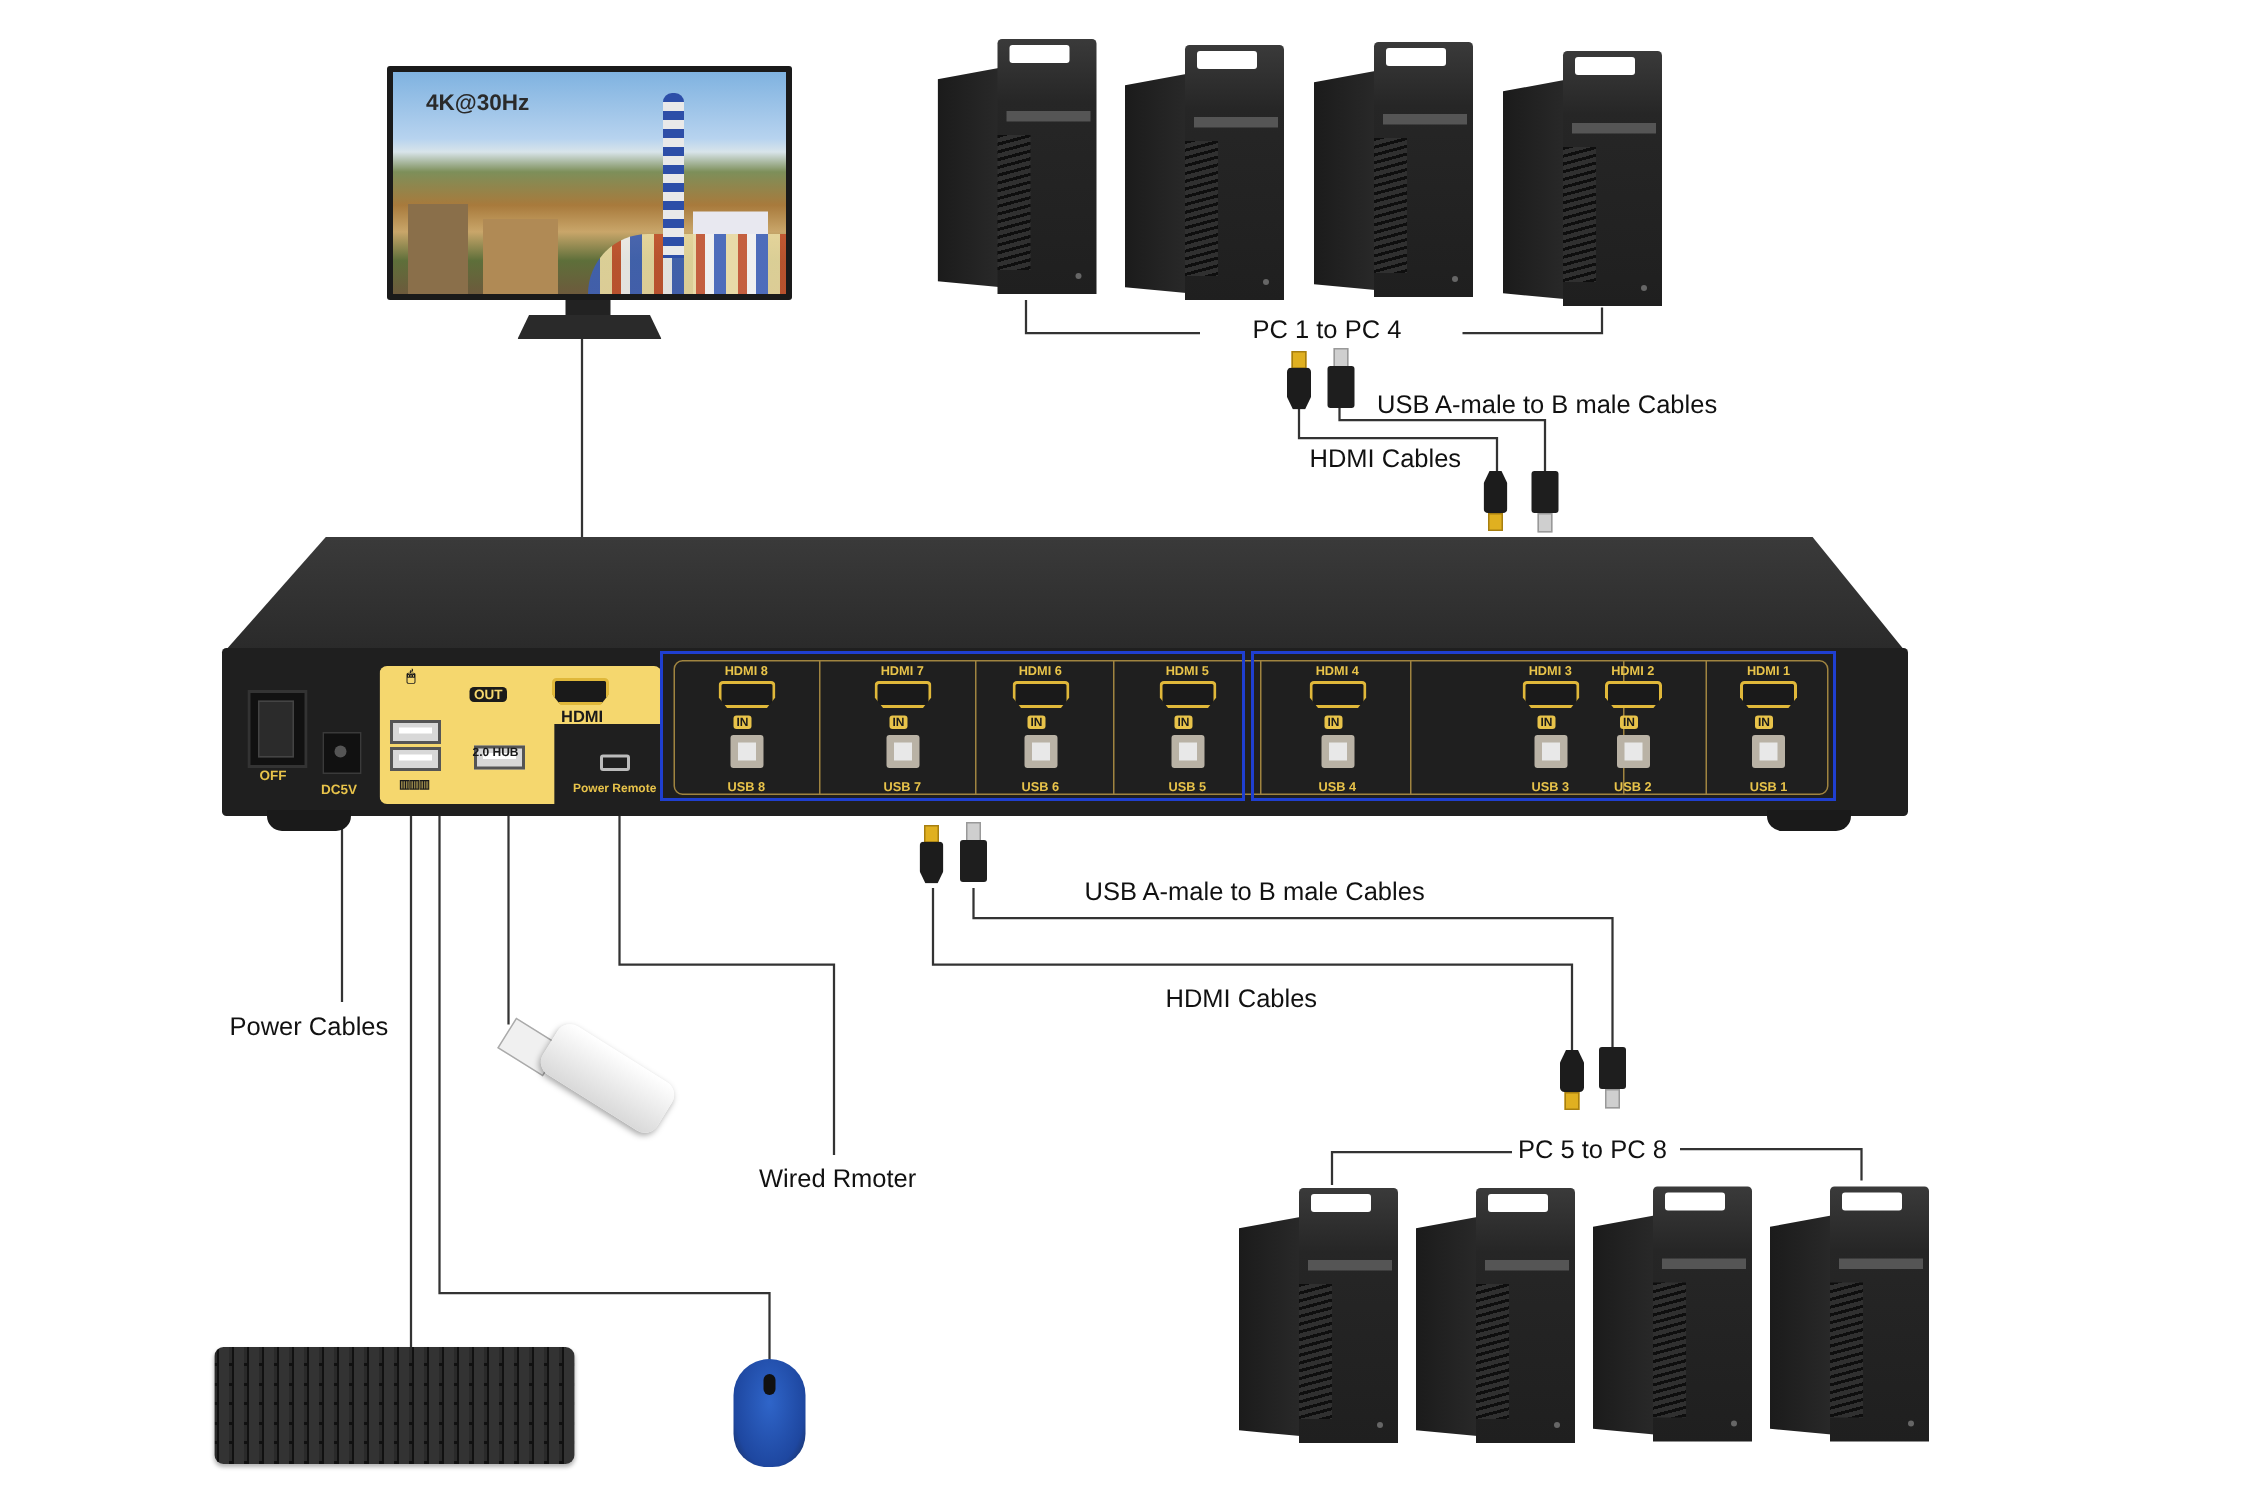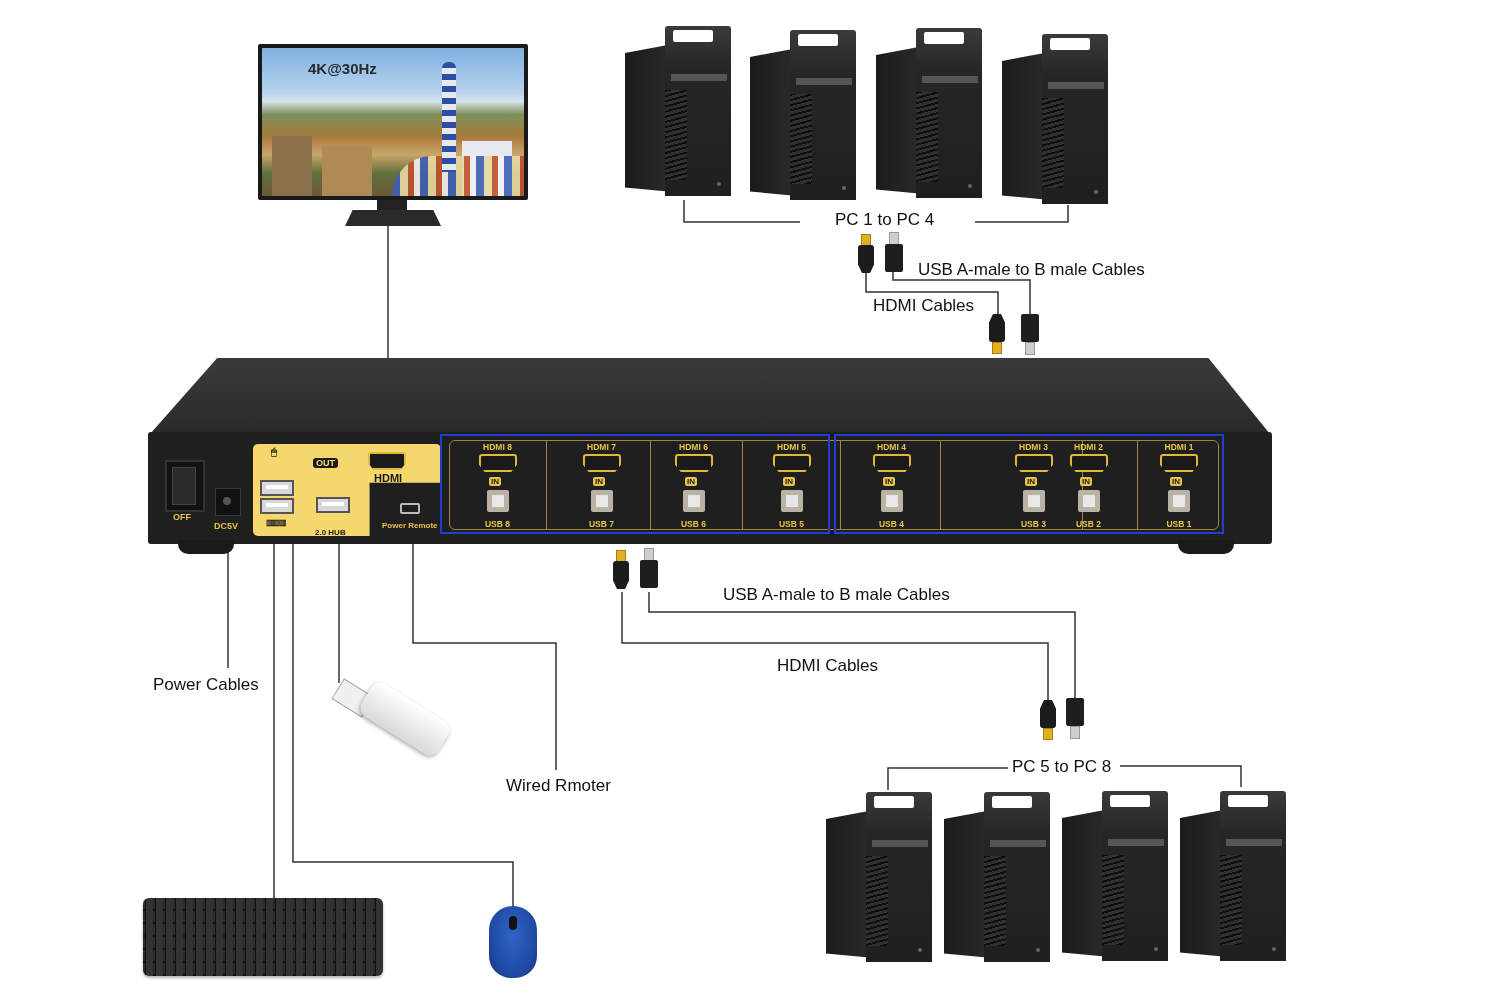--- a/index.html
+++ b/index.html
@@ -4,21 +4,21 @@
 <style>
   html, body { margin: 0; padding: 0; background: #ffffff; }
   body { width: 1500px; height: 1000px; position: relative; overflow: hidden; font-family: "Liberation Sans", sans-serif; }
   .label { position: absolute; font-family: "Liberation Sans", sans-serif; font-size: 17px; color: #111; white-space: nowrap; }
   svg { position: absolute; left: 0; top: 0; }
 
   
   .monitor { position: absolute; left: 258px; top: 44px; width: 270px; height: 156px; background: #1a1a1a; border-radius: 2px; }
   .screen { position: absolute; left: 4px; top: 4px; right: 4px; bottom: 4px; overflow: hidden;
     background: linear-gradient(180deg, #7fb2e0 0%, #b7d3ef 30%, #d8e4ea 36%, #7d8f5a 45%, #a87a3c 60%, #c9a66a 72%, #5e6f3a 85%, #6d5a3c 100%); }
-  .screen .res { position: absolute; left: 22px; top: 12px; font-size: 15px; color: #2a2a2a; font-weight: bold; margin-left: 24px; }
+  .screen .res { position: absolute; left: 22px; top: 12px; font-size: 15px; color: #2a2a2a; font-weight: bold; }
   .tower { position: absolute; left: 180px; top: 14px; width: 14px; height: 110px;
     background: repeating-linear-gradient(180deg, #2d4ea8 0 6px, #e9e9e9 6px 12px); border-radius: 6px 6px 0 0; }
   .bldg { position: absolute; bottom: 0; background: #8a6f4a; }
   .mosaic { position: absolute; left: 130px; right: 0; bottom: 0; height: 40px;
     background: repeating-linear-gradient(90deg, #3d5fb5 0 8px, #e8d9a0 8px 16px, #c0502c 16px 22px, #f0f0f0 22px 28px); border-radius: 40px 0 0 0; opacity: .9; }
   .stand-neck { position: absolute; left: 377px; top: 200px; width: 30px; height: 12px; background: #222; }
   .stand-base { position: absolute; left: 345px; top: 210px; width: 96px; height: 16px; background: #2a2a2a; clip-path: polygon(8% 0, 92% 0, 100% 100%, 0 100%); }
 
   
   .pc { position: absolute; width: 106px; height: 170px; }
@@ -191,21 +191,21 @@
 
 <div class="yellow-panel"></div>
 <span class="tiny-dark" style="left:271px;top:446px;font-size:10px;">🖱</span>
 <span class="out-badge">OUT</span>
 <div class="hdmi-port" style="left:368px;top:452px;"></div>
 <span class="tiny-dark" style="left:374px;top:472px;font-size:11px;">HDMI</span>
 <div class="usba" style="left:260px;top:480px;"></div>
 <div class="usba" style="left:260px;top:498px;"></div>
 <span class="tiny-dark" style="left:266px;top:518px;letter-spacing:-1px;">▥▥▥</span>
 <div class="usba" style="left:316px;top:497px;"></div>
-<span class="tiny-dark" style="left:315px;top:528px;">2.0 HUB</span>
+<span class="tiny-dark" style="left:315px;top:497px;">2.0 HUB</span>
 <div class="mini-usb"></div>
 <span class="tiny" style="left:382px;top:521px;">Power Remote</span>
 
 <div class="port-frame"></div>
 <div class="port-group" style="left:440px;width:390px;"></div>
 <div class="port-group" style="left:834px;width:390px;"></div>
 
 <div id="ports">
   <div class="port-cell" style="left:449px;">
       <span class="hlabel">HDMI 8</span>

